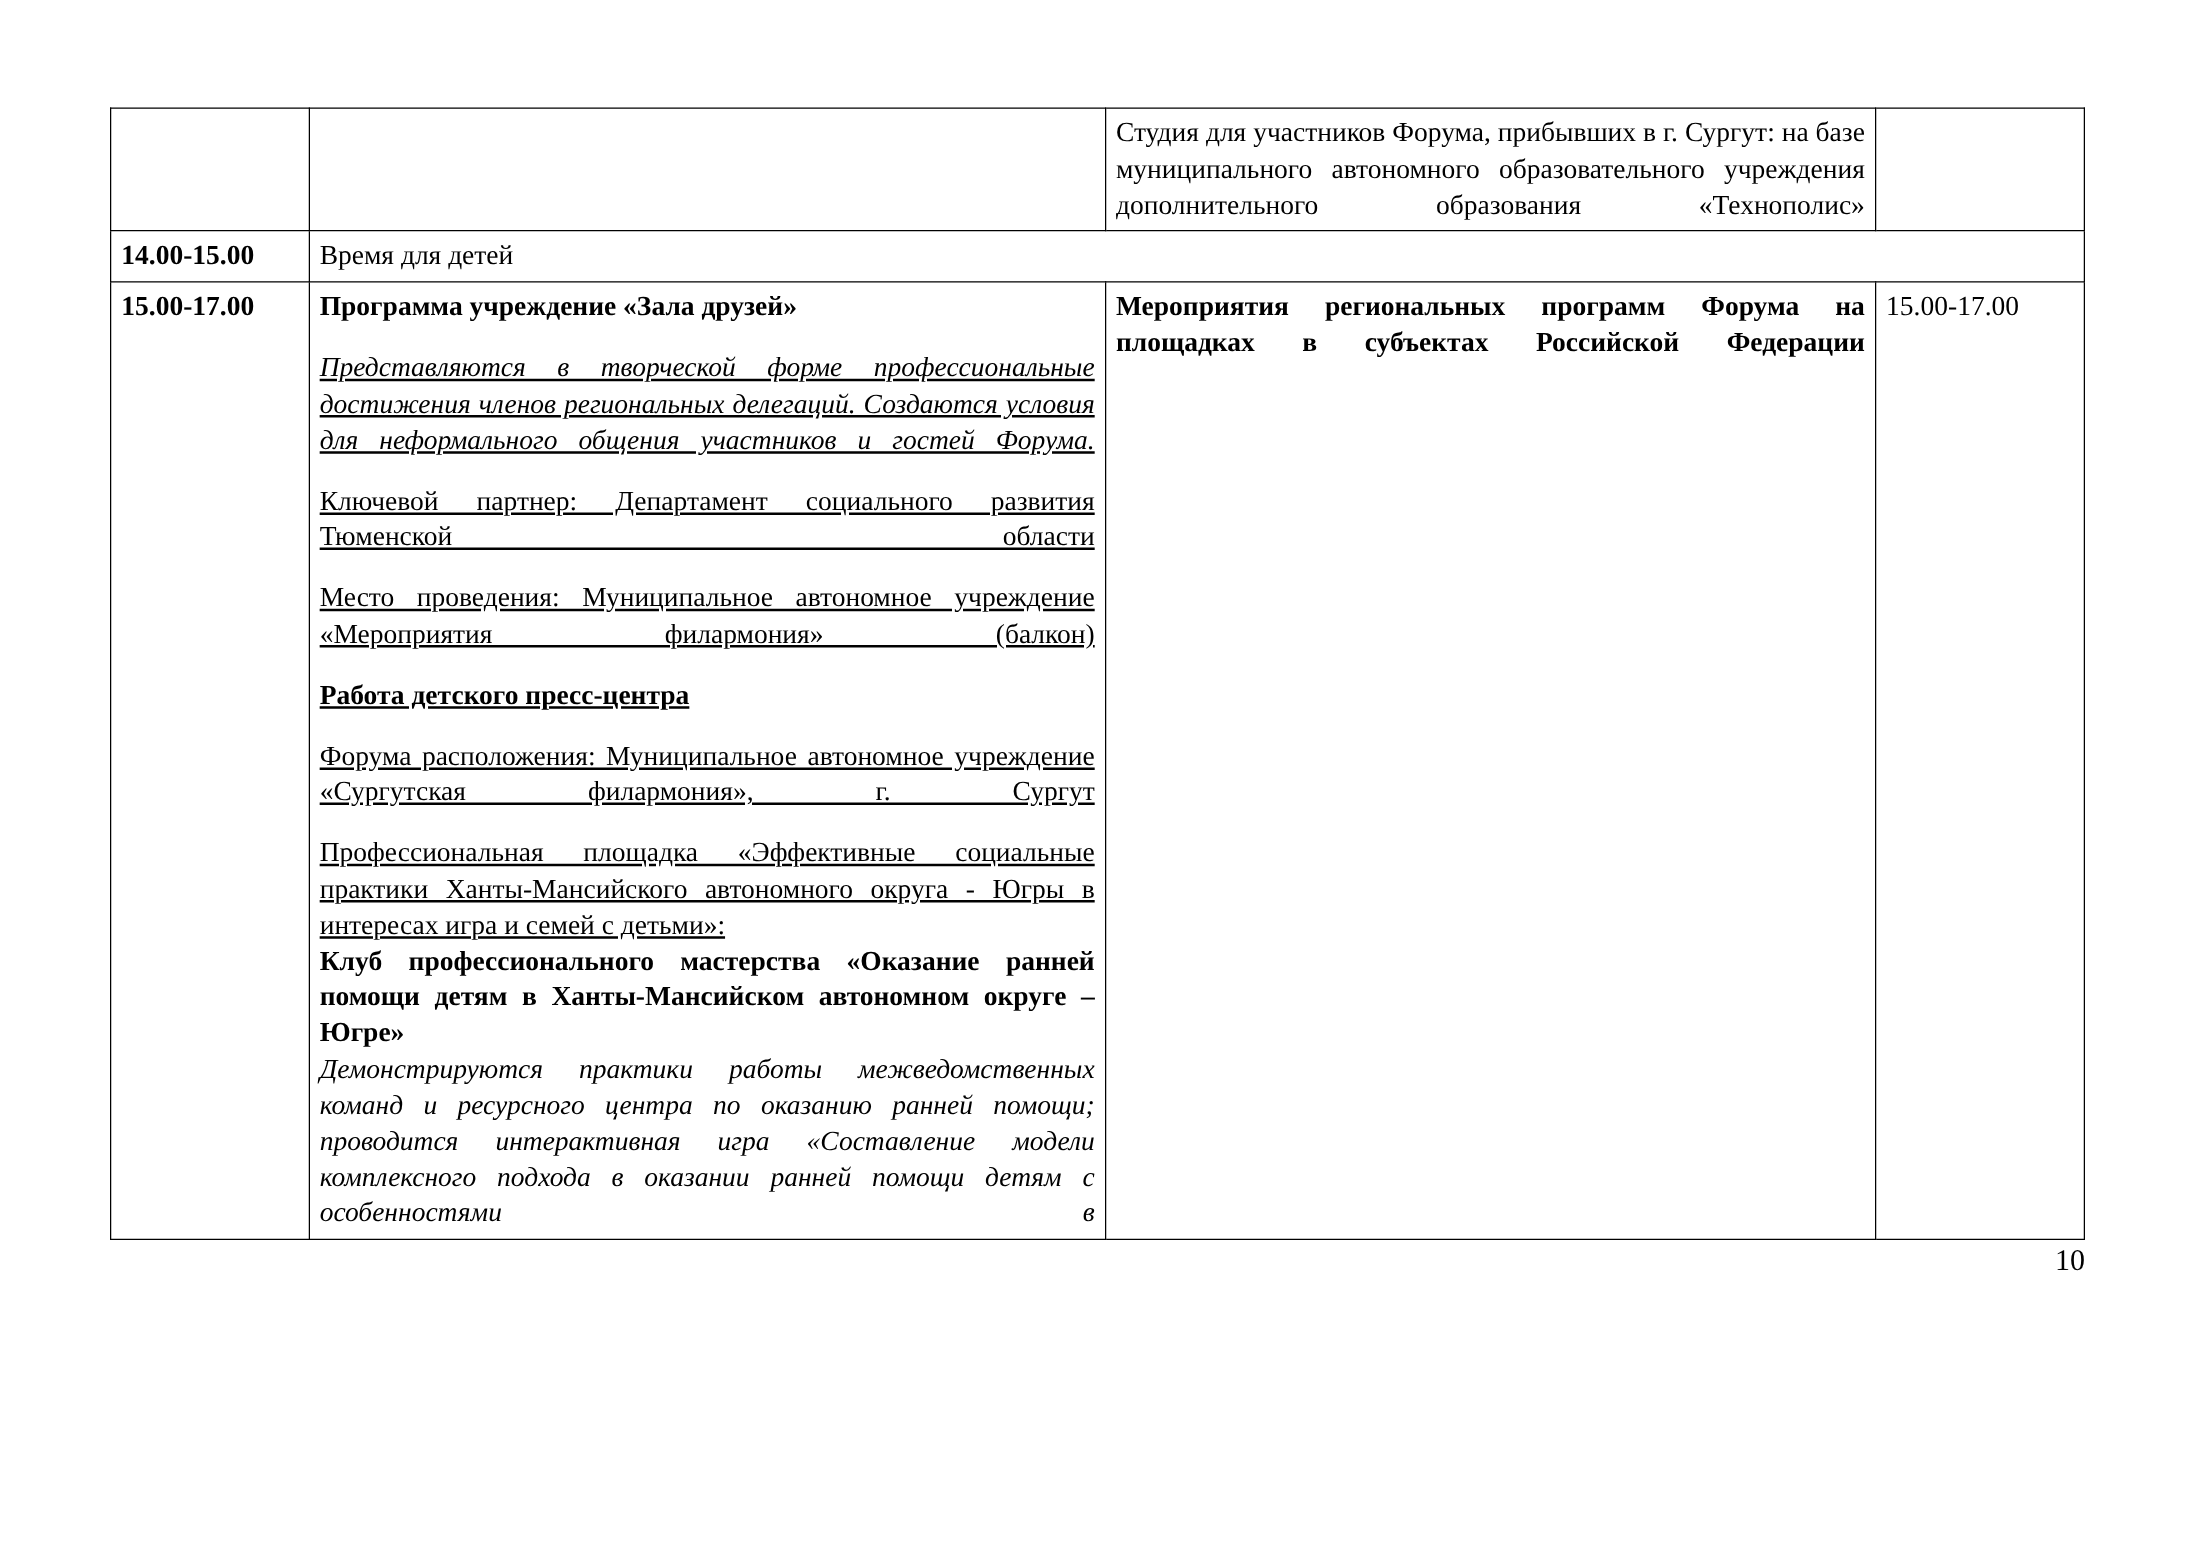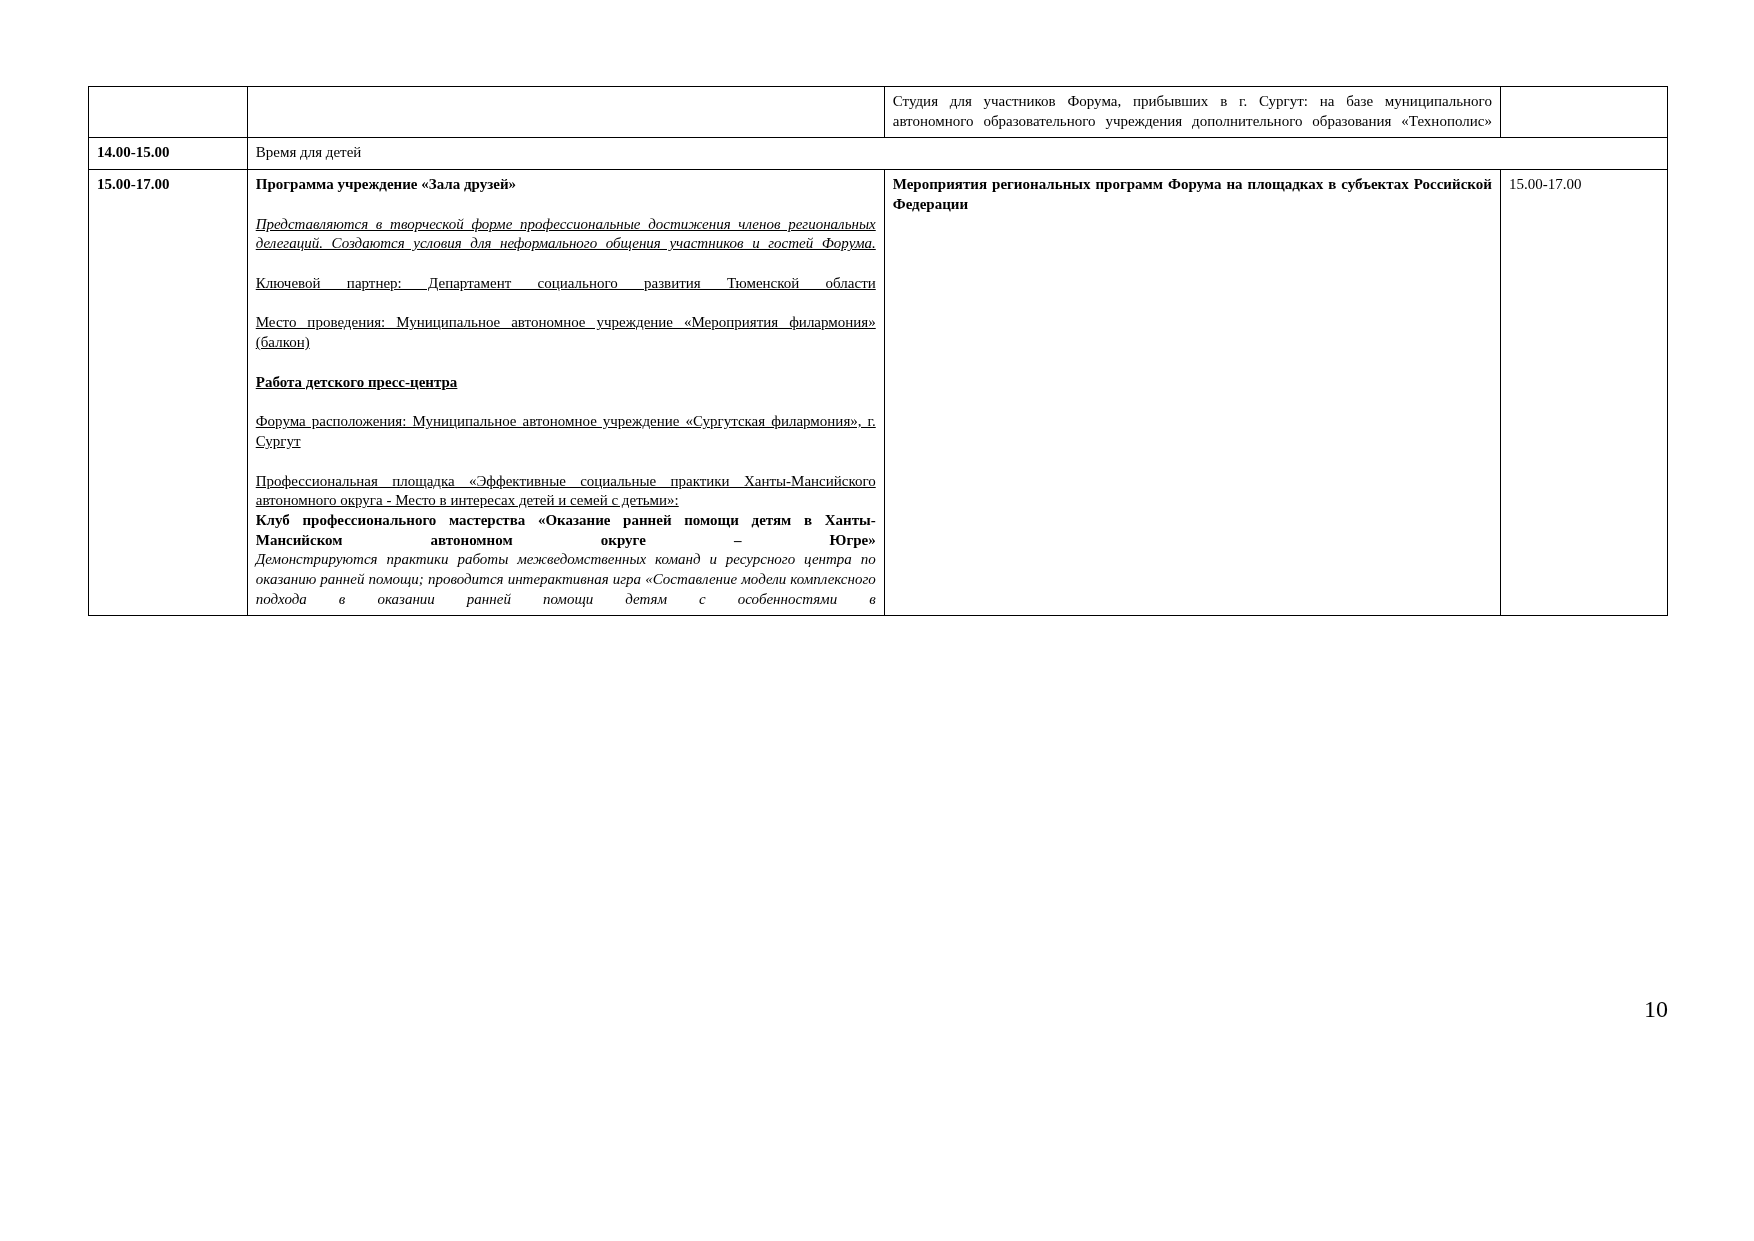--- a/index.html
+++ b/index.html
@@ -27,21 +27,21 @@
     left: 88px;
     top: 86px;
     width: 1580px;
     border-collapse: collapse;
     table-layout: fixed;
   }
   table.schedule td {
     border: 1px solid #000000;
     vertical-align: top;
     padding: 5px 8px 6px 8px;
-    font-size: 15px;
+    font-size: 22px;
     line-height: 1.31;
     margin-left: 12px;
   }
   .col-time   { width: 152px; font-weight: bold; }
   .col-main   { width: 610px; }
   .col-reg    { width: 590px; }
   .col-time2  { width: 160px; }
 
   .just { text-align: justify; text-align-last: justify; }
   .justl { text-align: justify; }
@@ -88,21 +88,21 @@
 
       <tr>
         <td class="col-time">15.00-17.00</td>
         <td class="col-main">
           <p class="bold">Программа учреждение «Зала друзей»</p>
           <p class="ital just sp">Представляются в творческой форме профессиональные достижения членов региональных делегаций. Создаются условия для неформального общения участников и гостей Форума.</p>
           <p class="just sp">Ключевой партнер: Департамент социального развития Тюменской области</p>
           <p class="just sp">Место проведения: Муниципальное автономное учреждение «Мероприятия филармония» (балкон)</p>
           <p class="bold sp">Работа детского пресс-центра</p>
           <p class="just sp">Форума расположения: Муниципальное автономное учреждение «Сургутская филармония», г. Сургут</p>
-          <p class="justl sp">Профессиональная площадка «Эффективные социальные практики Ханты-Мансийского автономного округа - Место в интересах детей и семей с детьми»:</p>
+          <p class="justl sp">Профессиональная площадка «Эффективные социальные практики Ханты-Мансийского автономного округа - Югры в интересах игра и семей с детьми»:</p>
           <p class="bold just">Клуб профессионального мастерства «Оказание ранней помощи детям в Ханты-Мансийском автономном округе – Югре»</p>
           <p class="ital just">Демонстрируются практики работы межведомственных команд и ресурсного центра по оказанию ранней помощи; проводится интерактивная игра «Составление модели комплексного подхода в оказании ранней помощи детям с особенностями в</p>
         </td>
         <td class="col-reg">
           <p class="bold just">Мероприятия региональных программ Форума на площадках в субъектах Российской Федерации</p>
         </td>
         <td class="col-time2">15.00-17.00</td>
       </tr>
 
     </tbody>

